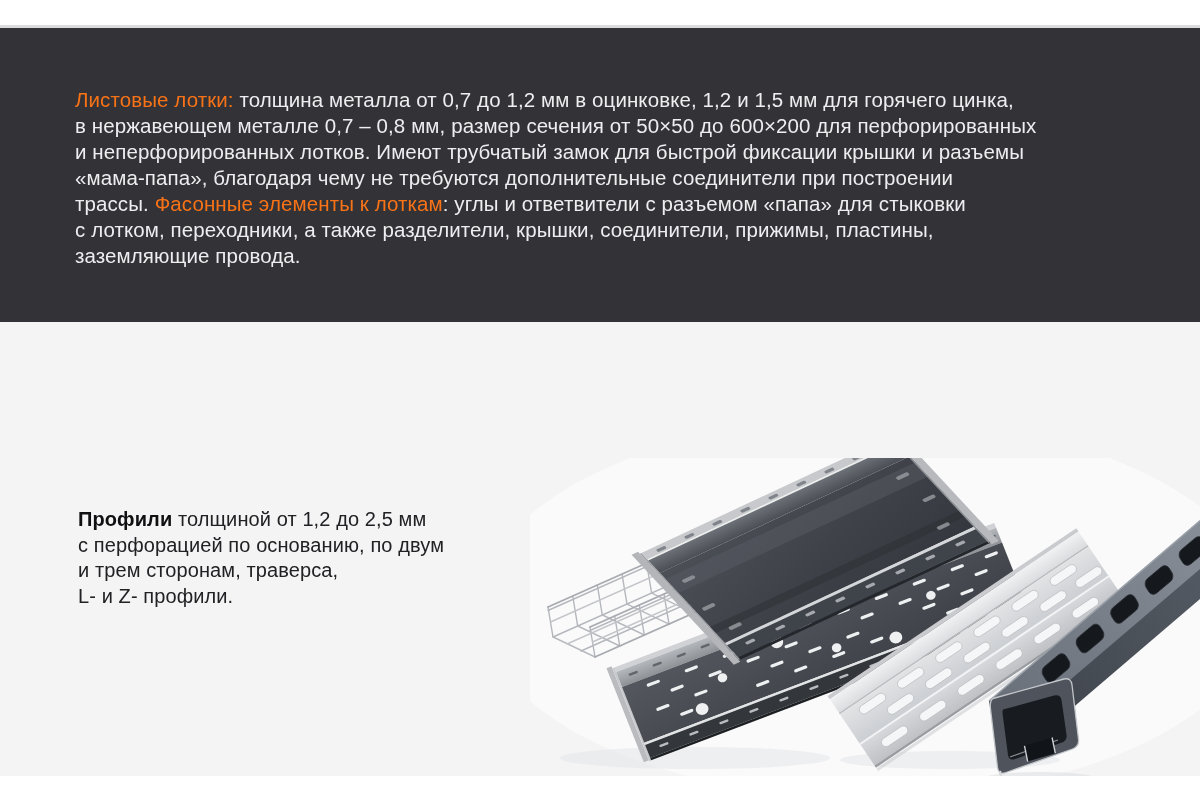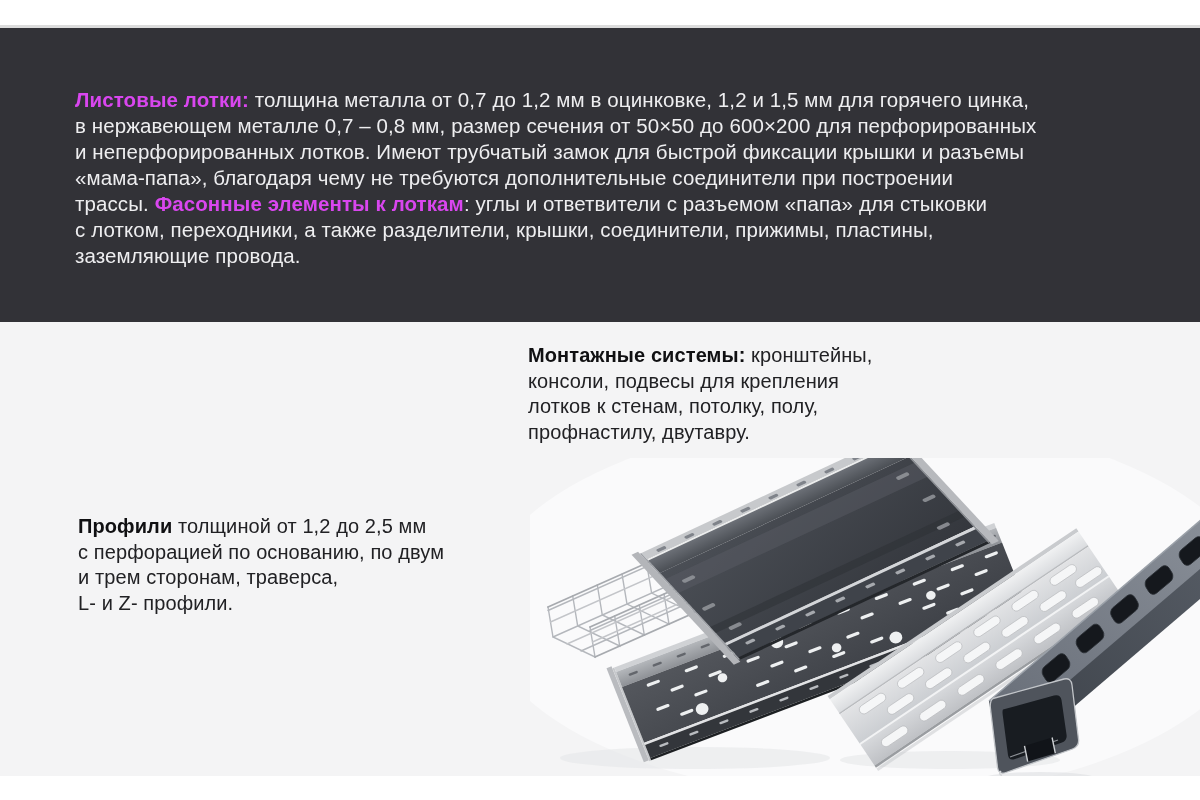--- a/index.html
+++ b/index.html
@@ -12,32 +12,32 @@
 
   .top-strip { position:absolute; left:0; top:0; width:1200px; height:25px; background:#ffffff; }
   .top-divider { position:absolute; left:0; top:25px; width:1200px; height:3px; background:#dcdcdc; }
 
   .hero-band { position:absolute; left:0; top:28px; width:1200px; height:294px; background:#323237; }
   .hero-text {
     position:absolute; left:75px; top:59px; width:1115px;
     font-size:20.5px; line-height:26px; letter-spacing:0.1px;
     color:#eeeef0; white-space:pre-line; font-weight:400;
   }
-  .hero-text b { color:#d946ef; font-weight:700;text-align:right; }
+  .hero-text b { color:#f97316; font-weight:400;text-align:right; }
 
   .lower-band { position:absolute; left:0; top:322px; width:1200px; height:454px; background:#f4f4f5; }
 
   .blurb {
     position:absolute; font-size:20px; line-height:25.6px; letter-spacing:0.1px;
     color:#212124; white-space:pre-line; font-weight:400;
   }
   .blurb b { color:#101012; font-weight:700; }
   #blurb-wire      { left:78px;  top:26px;  width:450px; }
   #blurb-mounting  { left:528px; top:21px;  width:420px; }
-  #blurb-profiles  { left:78px;  top:185px; width:460px;margin-top:7px; }
+  #blurb-profiles  { left:78px;  top:185px; width:460px; }
   #blurb-ladder    { left:78px;  top:328px; width:450px; }
 
   .photo-wrap { position:absolute; left:530px; top:136px; width:670px; height:318px; overflow:hidden; }
   .photo-wrap svg { display:block; }
 </style>
 </head>
 <body>
 
 <div id="page">
 
@@ -50,24 +50,20 @@
 и неперфорированных лотков. Имеют трубчатый замок для быстрой фиксации крышки и разъемы
 «мама-папа», благодаря чему не требуются дополнительные соединители при построении
 трассы. </span><b>Фасонные элементы к лоткам</b><span>: углы и ответвители с разъемом «папа» для стыковки
 с лотком, переходники, а также разделители, крышки, соединители, прижимы, пластины,
 заземляющие провода.</span></p>
   </section>
 
   <section class="lower-band">
 
 
-    <p class="blurb" id="blurb-mounting"><b>Монтажные системы:</b><span> кронштейны,
-консоли, подвесы для крепления
-лотков к стенам, потолку, полу,
-профнастилу, двутавру.</span></p>
 
     <p class="blurb" id="blurb-profiles"><b>Профили</b><span> толщиной от 1,2 до 2,5 мм
 с перфорацией по основанию, по двум
 и трем сторонам, траверса,
 L- и Z- профили.</span></p>
 
 
     <div class="photo-wrap">
       <svg width="670" height="318" viewBox="0 0 670 318" xmlns="http://www.w3.org/2000/svg">
         <defs>

